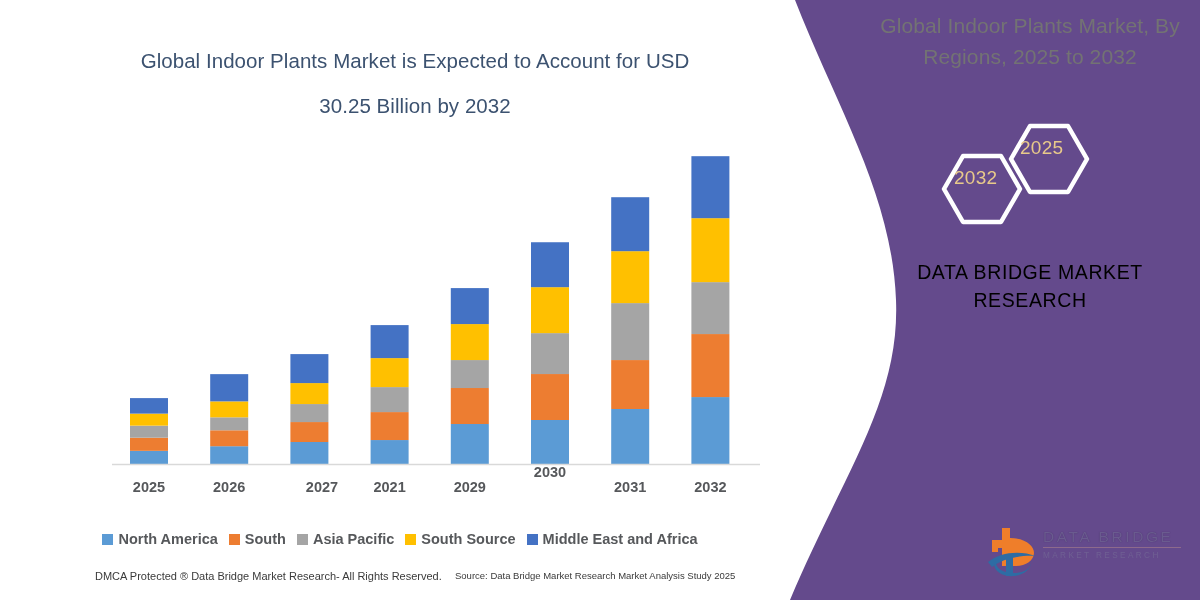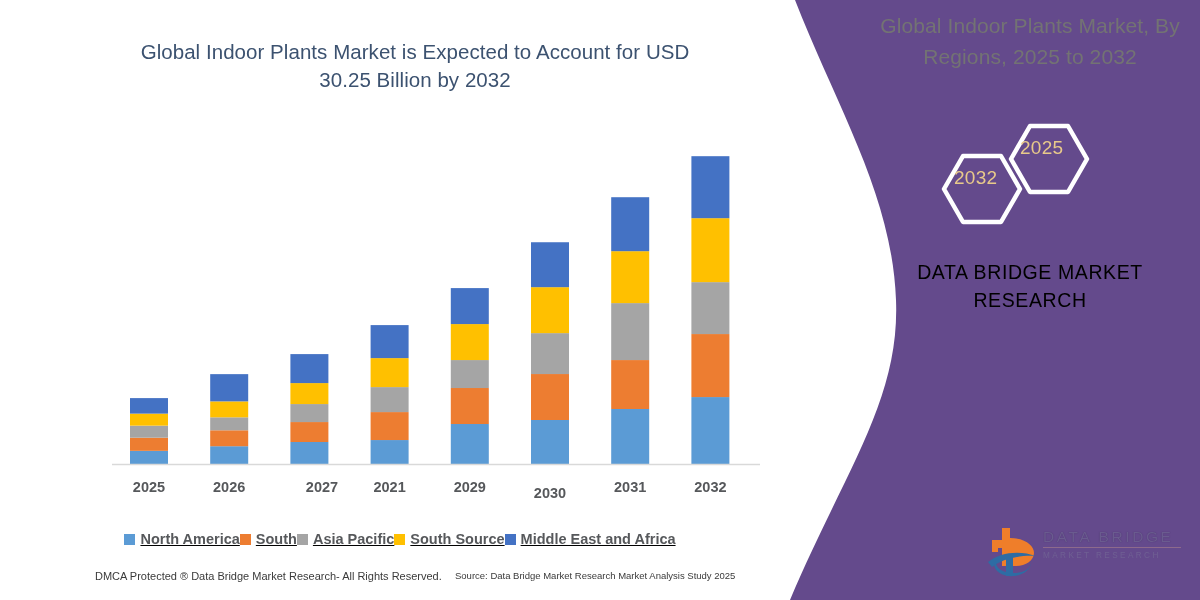--- a/index.html
+++ b/index.html
@@ -104,21 +104,21 @@
 
   
   .chart-title {
     position: absolute;
     left: 120px;
     top: 38px;
     width: 590px;
     text-align: center;
     color: #3c5270;
     font-size: 20.5px;
-    line-height: 28px;
+    line-height: 45px;
     letter-spacing: 0.05px;
   }
 
   #chart {
     position: absolute;
     left: 0;
     top: 0;
     width: 800px;
     height: 520px;
   }
@@ -135,22 +135,21 @@
 
   
   .legend {
     position: absolute;
     left: 0px;
     top: 531px;
     width: 800px;
     display: flex;
     justify-content: center;
     align-items: center;
-    gap: 0;
-    text-decoration: underline;
+    gap: 11px;
   }
   .legend-item {
     display: flex;
     align-items: center;
     gap: 5px;
   }
   .legend-swatch {
     width: 11px;
     height: 11px;
     display: inline-block;
@@ -266,21 +265,21 @@
           <rect x="691.40" y="156.19" width="38" height="61.99" fill="#4472c4"></rect>
         </g>
       <line id="baseline" x1="112" y1="464.5" x2="760" y2="464.5" stroke="#d9d9d9" stroke-width="1.4"></line>
     </svg>
     <div id="xlabels">
         <div class="axis-label" style="left: 114px; top: 479px;">2025</div>
         <div class="axis-label" style="left: 194.2px; top: 479px;">2026</div>
         <div class="axis-label" style="left: 287px; top: 479px; text-align: center;">2027</div>
         <div class="axis-label" style="left: 354.6px; top: 479px;">2021</div>
         <div class="axis-label" style="left: 434.8px; top: 479px;">2029</div>
-        <div class="axis-label" style="left: 515px; top: 485px;">2030</div>
+        <div class="axis-label" style="left: 515px; top: 464px;">2030</div>
         <div class="axis-label" style="left: 595.2px; top: 479px;">2031</div>
         <div class="axis-label" style="left: 675.4px; top: 479px;">2032</div>
       </div>
   </div>
 
   <div class="legend" id="legend">
       <div class="legend-item">
         <span class="legend-swatch" style="background: rgb(91, 155, 213);"></span>
         <span class="legend-text">North America</span>
       </div>

